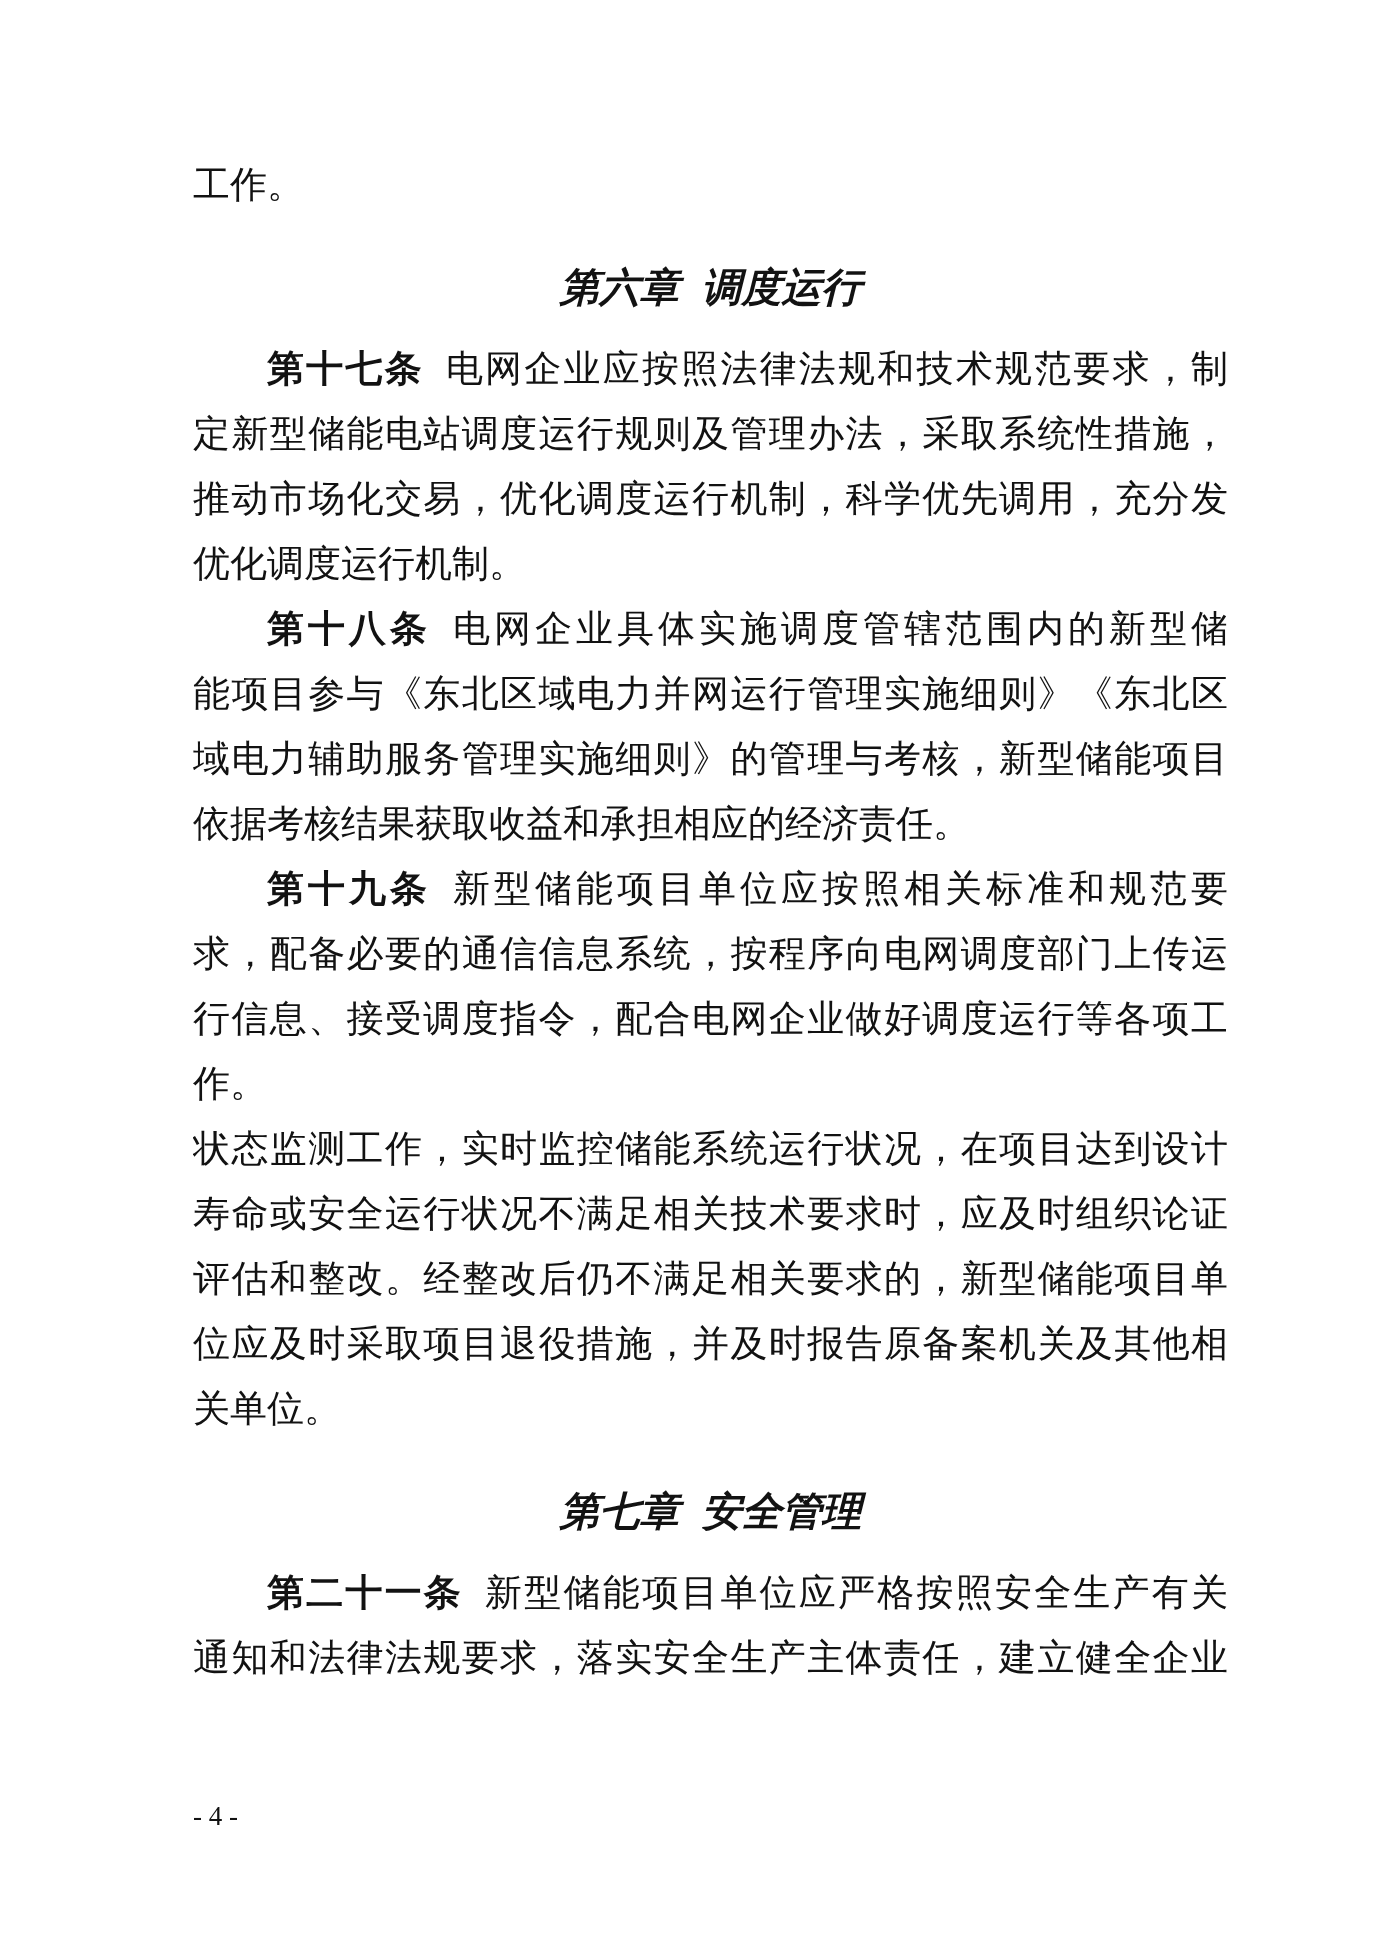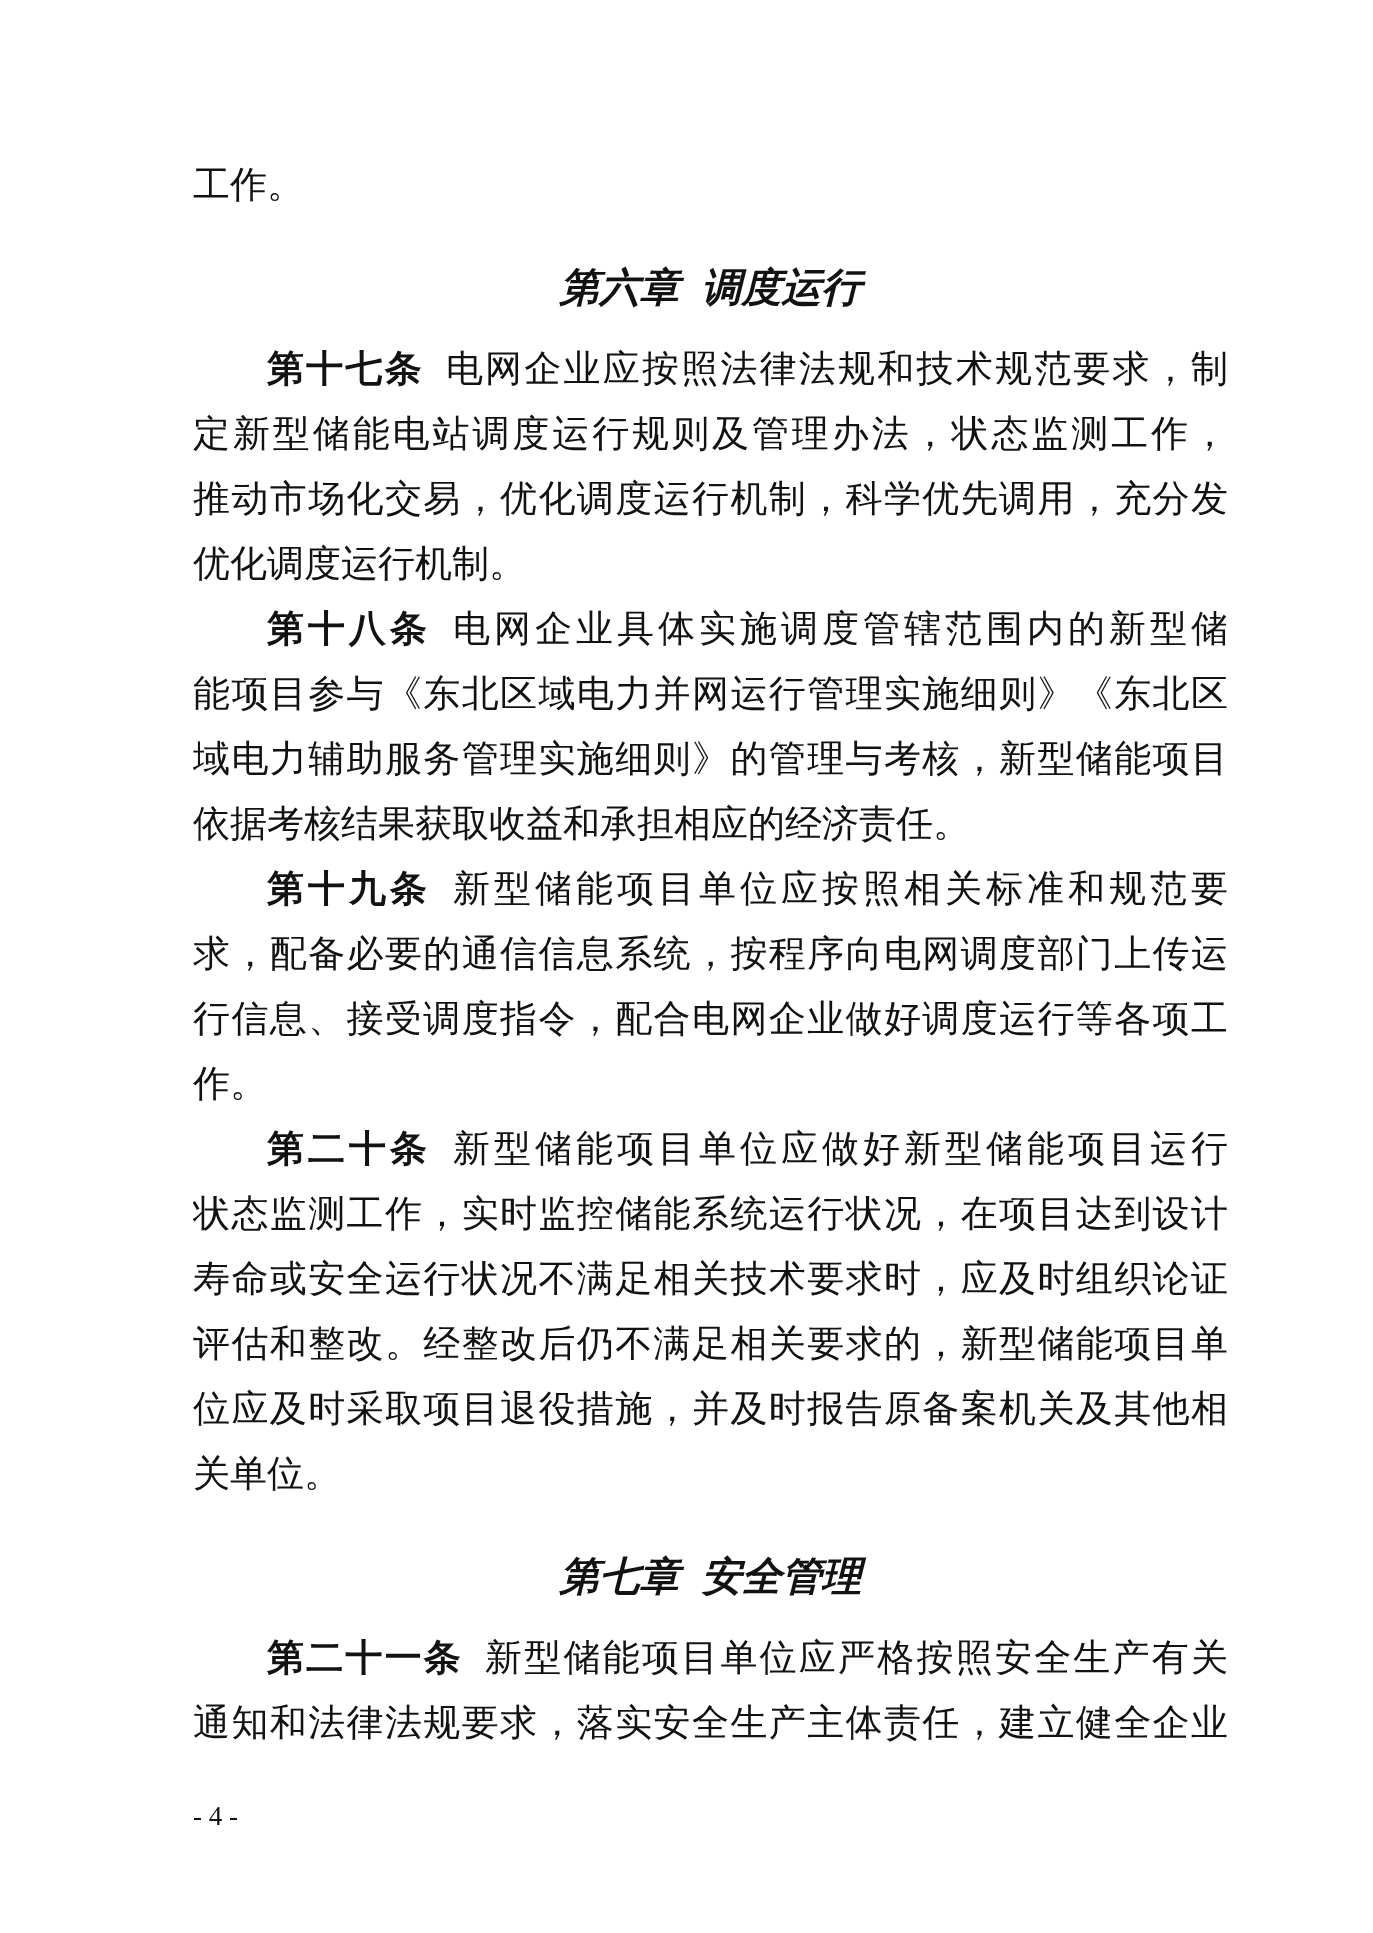--- a/index.html
+++ b/index.html
@@ -66,41 +66,40 @@
   <div class="content">
 
     <div class="line t-last">工作。</div>
 
     <div class="chapter">
       <span>第六章</span><span class="chapter-name">调度运行</span>
     </div>
 
     <div>
       <div class="line t-first"><span class="term">第十七条</span><span>电网企业应按照法律法规和技术规范要求，制</span></div>
-      <div class="line t-full">定新型储能电站调度运行规则及管理办法，状态监测工作，</div>
+      <div class="line t-full">定新型储能电站调度运行规则及管理办法，采取系统性措施，</div>
       <div class="line t-full">推动市场化交易，优化调度运行机制，科学优先调用，充分发</div>
       <div class="line t-last">优化调度运行机制。</div>
     </div>
 
     <div>
       <div class="line t-first"><span class="term">第十八条</span><span>电网企业具体实施调度管辖范围内的新型储</span></div>
       <div class="line t-full">能项目参与《东北区域电力并网运行管理实施细则》《东北区</div>
       <div class="line t-full">域电力辅助服务管理实施细则》的管理与考核，新型储能项目</div>
       <div class="line t-last">依据考核结果获取收益和承担相应的经济责任。</div>
     </div>
 
     <div>
       <div class="line t-first"><span class="term">第十九条</span><span>新型储能项目单位应按照相关标准和规范要</span></div>
       <div class="line t-full">求，配备必要的通信信息系统，按程序向电网调度部门上传运</div>
       <div class="line t-full">行信息、接受调度指令，配合电网企业做好调度运行等各项工</div>
       <div class="line t-last">作。</div>
     </div>
 
     <div>
-      <div class="line t-first"><span class="term">第二十条</span><span>新型储能项目单位应做好新型储能项目运行</span></div>
       <div class="line t-full">状态监测工作，实时监控储能系统运行状况，在项目达到设计</div>
       <div class="line t-full">寿命或安全运行状况不满足相关技术要求时，应及时组织论证</div>
       <div class="line t-full">评估和整改。经整改后仍不满足相关要求的，新型储能项目单</div>
       <div class="line t-full">位应及时采取项目退役措施，并及时报告原备案机关及其他相</div>
       <div class="line t-last">关单位。</div>
     </div>
 
     <div class="chapter">
       <span>第七章</span><span class="chapter-name">安全管理</span>
     </div>

